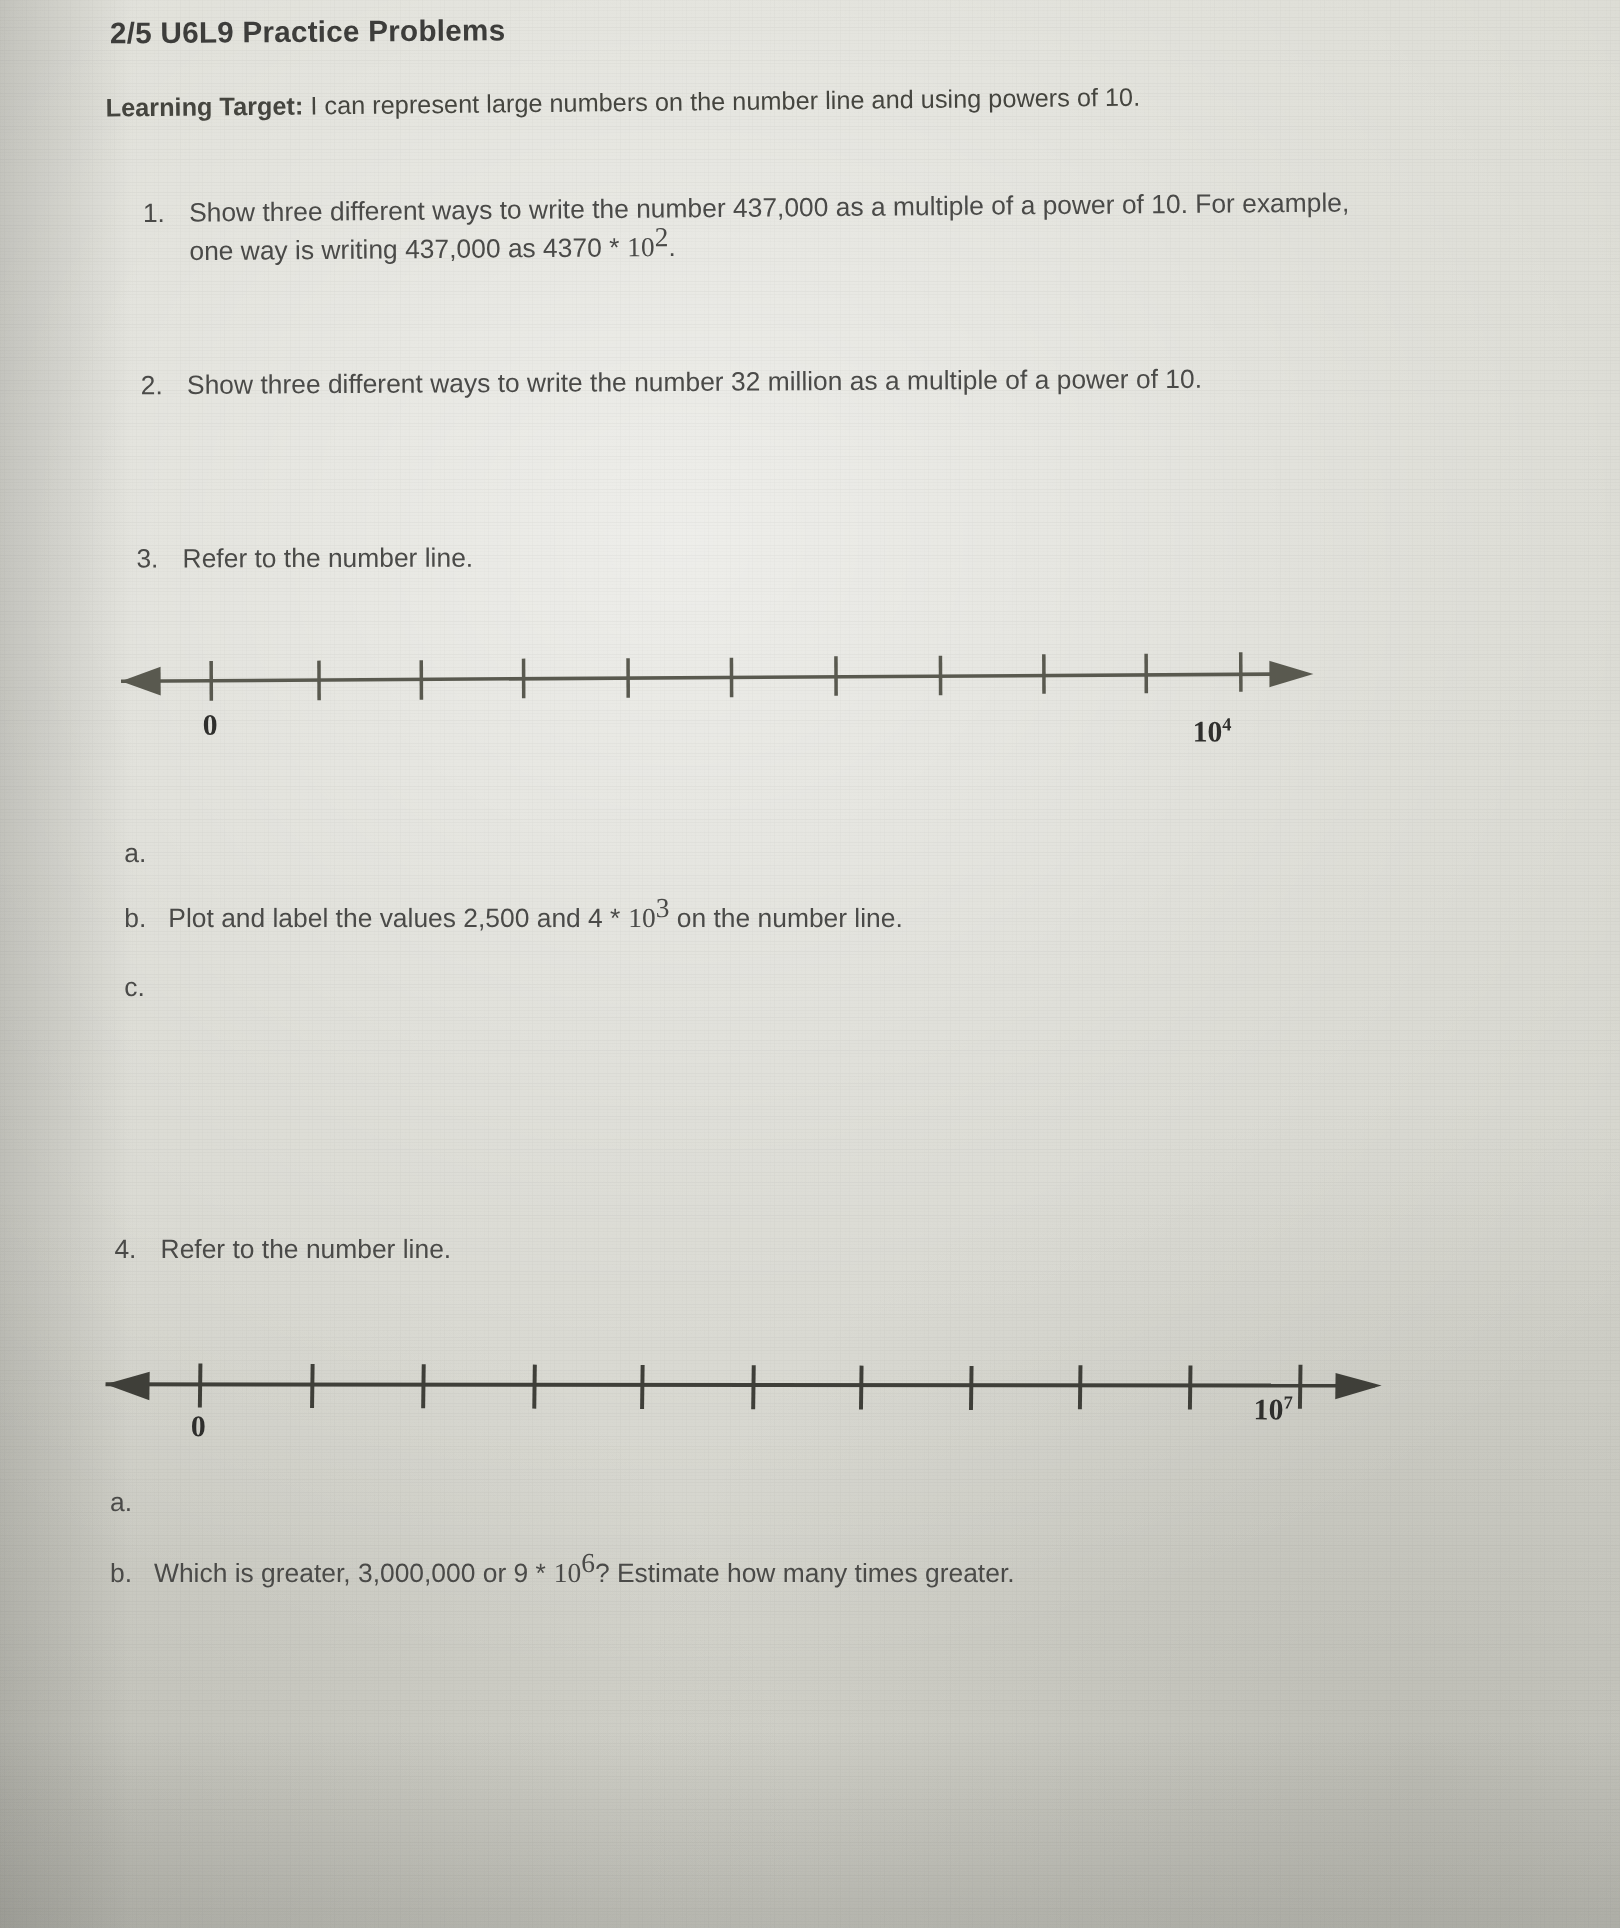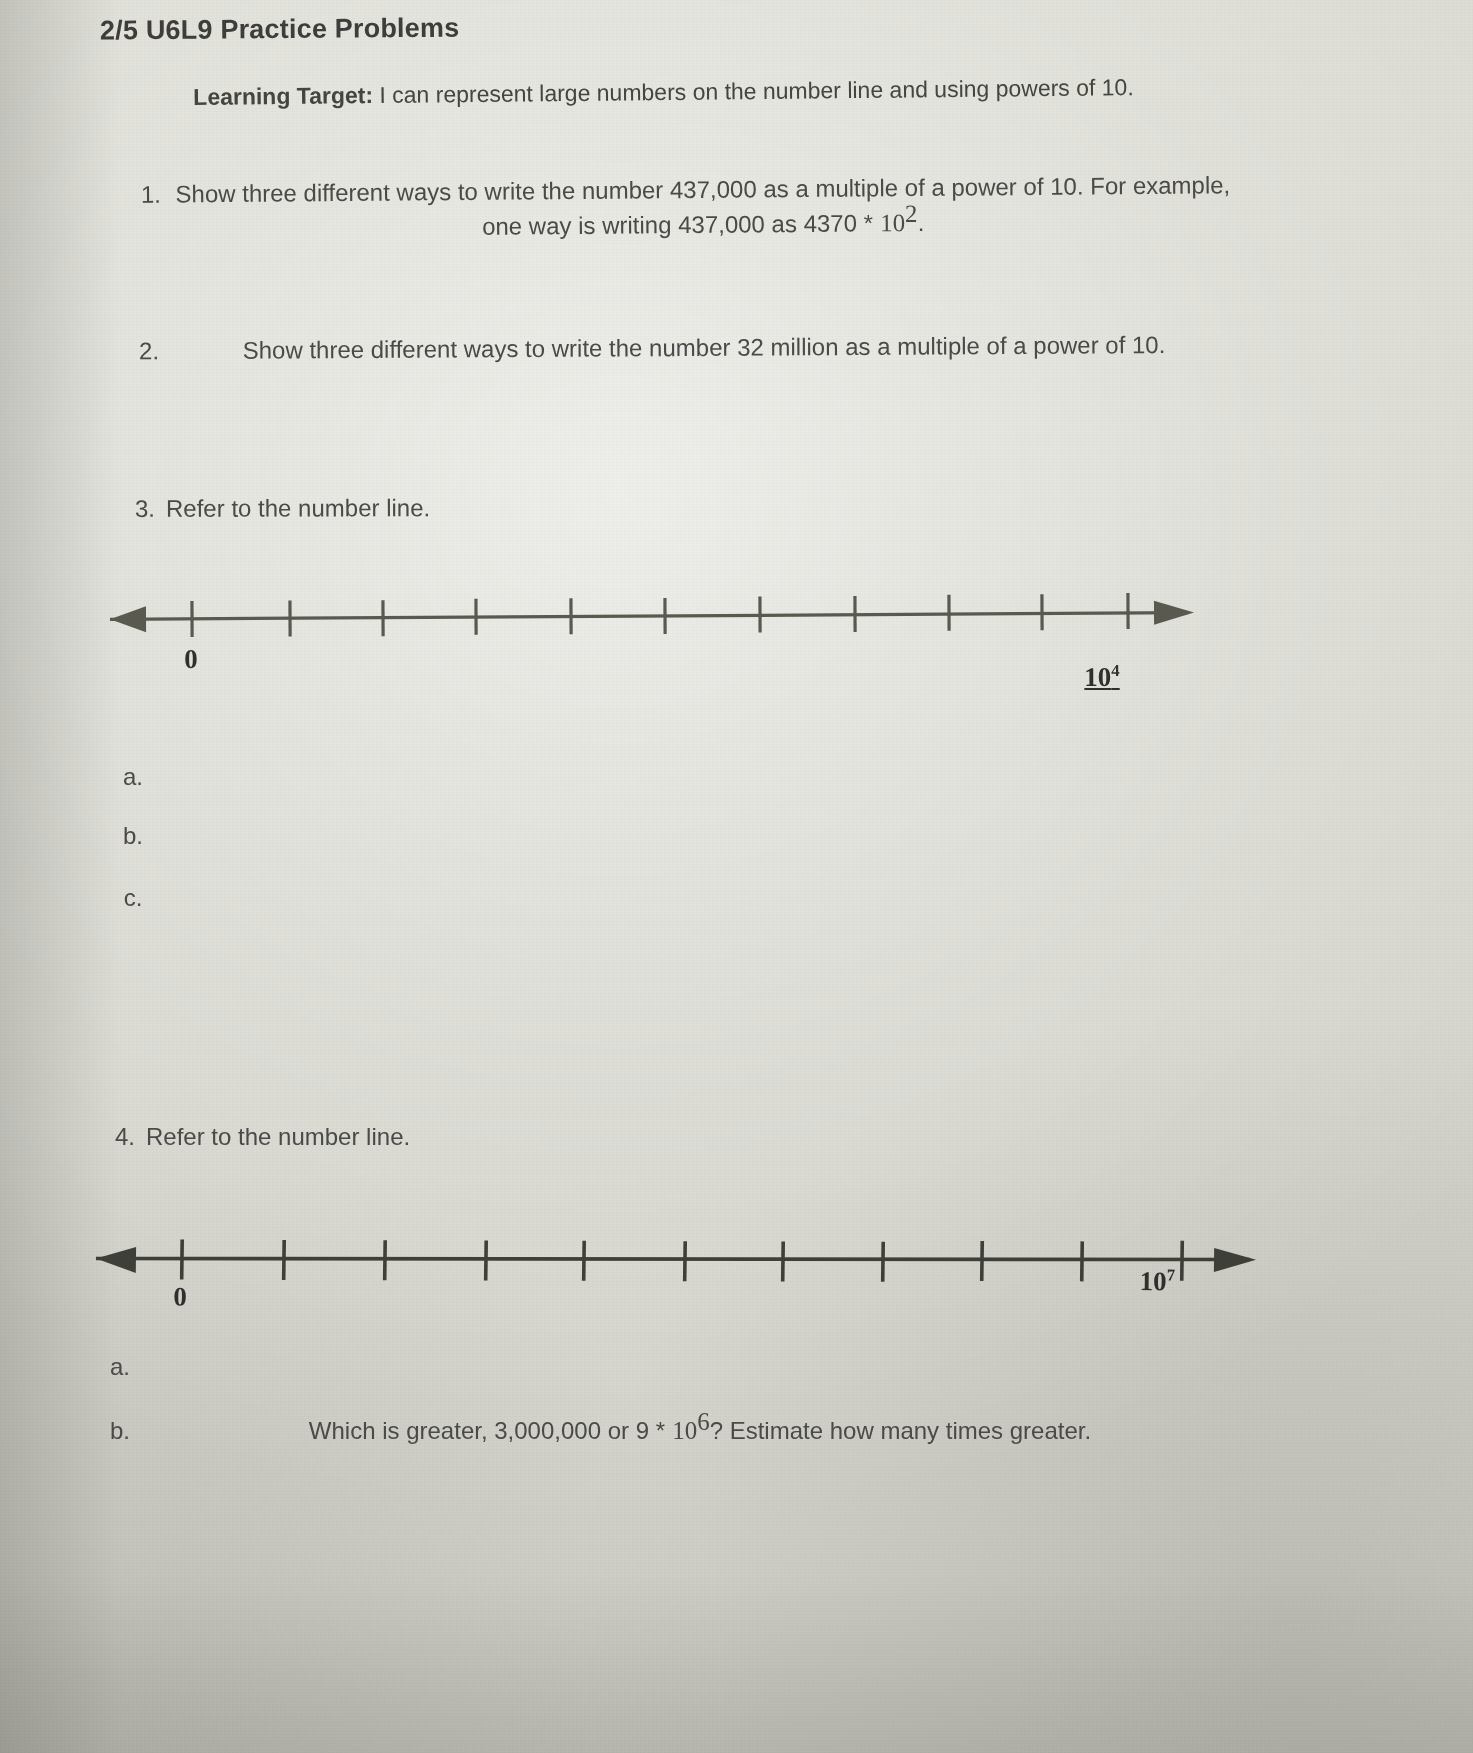--- a/index.html
+++ b/index.html
@@ -45,21 +45,20 @@
     position: absolute;
     left: 0; right: 0; bottom: 0; height: 180px;
     background: linear-gradient(0deg, rgba(90,90,85,0.20), rgba(90,90,85,0));
     pointer-events: none;
   }
 
   .content {
     position: absolute;
     inset: 0;
     color: #4a4a48;
-    text-align: center;
   }
 
   
   .doc-title {
     position: absolute;
     left: 100px;
     top: 14px;
     font-size: 27px;
     font-weight: 700;
     letter-spacing: 0.2px;
@@ -196,29 +195,30 @@
         <line x1="672" y1="21" x2="672" y2="57"></line>
         <line x1="767" y1="21" x2="767" y2="57"></line>
         <line x1="861" y1="20" x2="861" y2="56"></line>
         <line x1="954" y1="20" x2="954" y2="56"></line>
         <line x1="1040" y1="19" x2="1040" y2="55"></line>
       </g>
       <polygon points="22,41 58,28 58,54" fill="#59594f"></polygon>
       <polygon points="1106,39 1066,27 1066,51" fill="#59594f"></polygon>
     </svg>
     <div class="nl-label" style="left:96px; top:66px;">0</div>
-    <div class="nl-label" style="left:996px; top:88px;text-decoration:underline;"><span>10</span><sup>4</sup></div>
+    <div class="nl-label" style="left:996px; top:76px;"><span>10</span><sup>4</sup></div>
   </div>
 
   <div class="sub" id="q3a">
     <div class="letter">a.</div>
   </div>
 
   <div class="sub" id="q3b">
     <div class="letter">b.</div>
+    <div class="body"><span>Plot and label the values 2,500 and 4 </span><span class="star">*</span> <span class="mathvar">10</span><sup class="mathvar">3</sup><span> on the number line.</span></div>
   </div>
 
   <div class="sub" id="q3c">
     <div class="letter">c.</div>
   </div>
 
   <div class="q" id="q4">
     <div class="num">4.</div>
     <div class="body">Refer to the number line.</div>
   </div>

